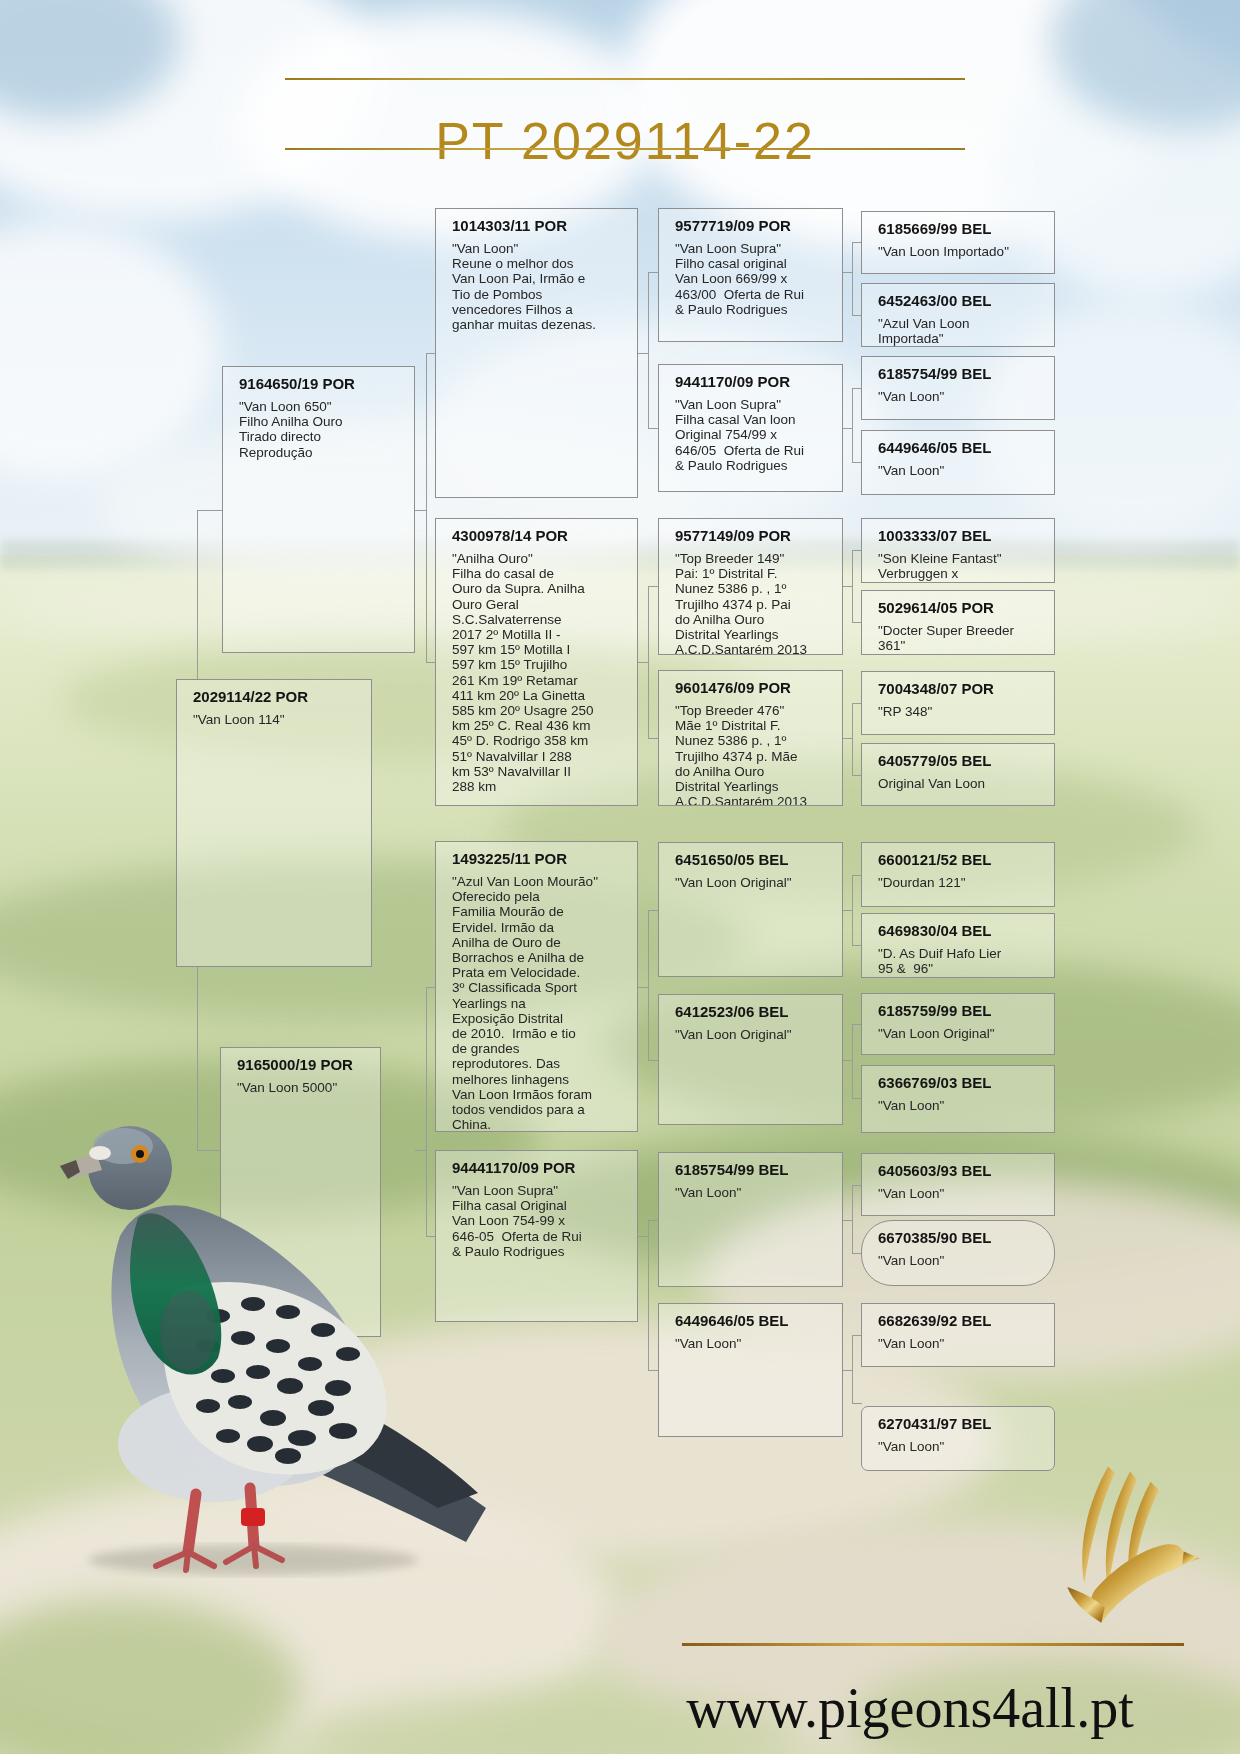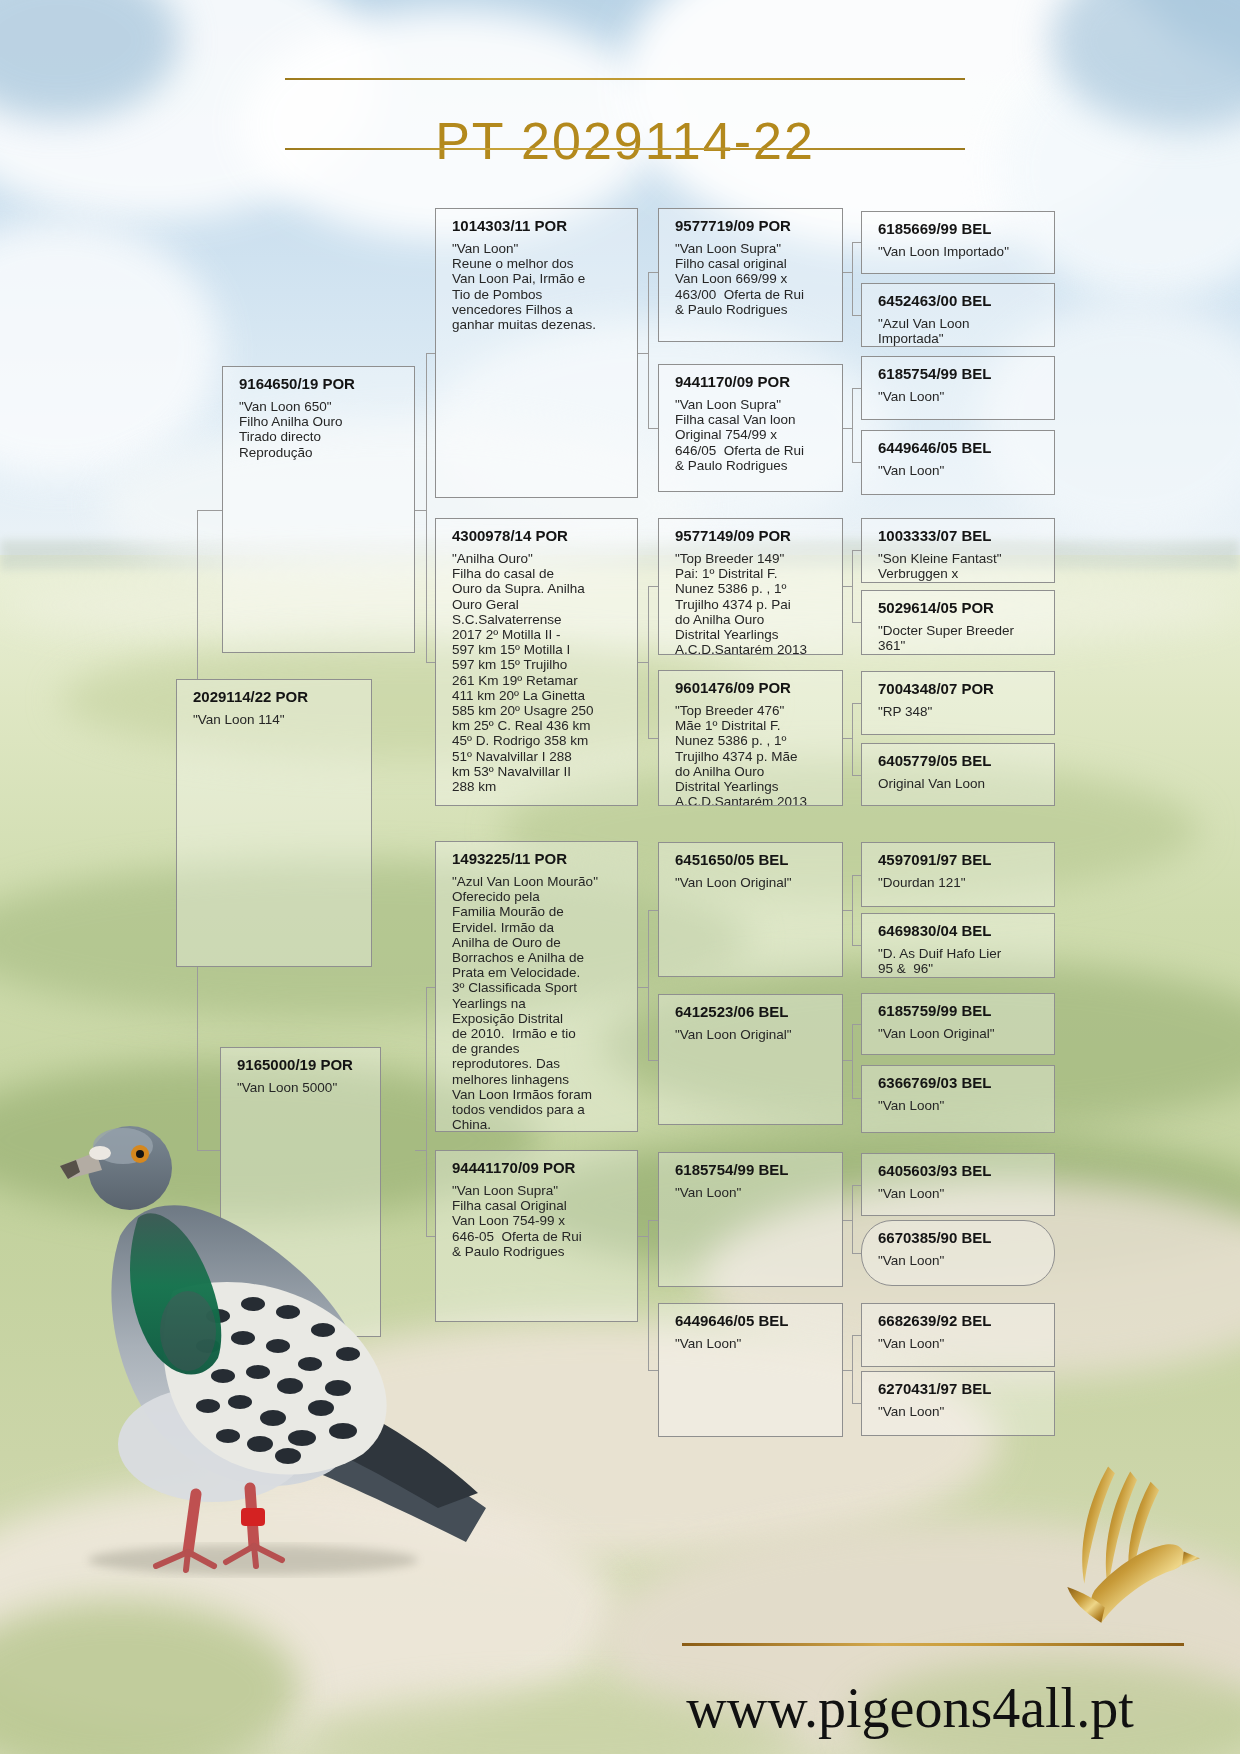--- a/index.html
+++ b/index.html
@@ -295,21 +295,21 @@
       </div>
       <div class="pbox" style="left: 861px; top: 671px; width: 194px; height: 64px;">
         <div class="ring">7004348/07 POR</div>
         <div class="line">"RP 348"</div>
       </div>
       <div class="pbox" style="left: 861px; top: 743px; width: 194px; height: 63px;">
         <div class="ring">6405779/05 BEL</div>
         <div class="line">Original Van Loon</div>
       </div>
       <div class="pbox" style="left: 861px; top: 842px; width: 194px; height: 65px;">
-        <div class="ring">4597091/97 BEL</div>
+        <div class="ring">6600121/52 BEL</div>
         <div class="line">"Dourdan 121"</div>
       </div>
       <div class="pbox" style="left: 861px; top: 913px; width: 194px; height: 65px;">
         <div class="ring">6469830/04 BEL</div>
         <div class="line">"D. As Duif Hafo Lier</div>
         <div class="line">95 &amp;  96"</div>
       </div>
       <div class="pbox" style="left: 861px; top: 993px; width: 194px; height: 62px;">
         <div class="ring">6185759/99 BEL</div>
         <div class="line">"Van Loon Original"</div>
@@ -323,21 +323,21 @@
         <div class="line">"Van Loon"</div>
       </div>
       <div class="pbox" style="left: 861px; top: 1220px; width: 194px; height: 66px; border-radius: 31px;">
         <div class="ring">6670385/90 BEL</div>
         <div class="line">"Van Loon"</div>
       </div>
       <div class="pbox" style="left: 861px; top: 1303px; width: 194px; height: 64px;">
         <div class="ring">6682639/92 BEL</div>
         <div class="line">"Van Loon"</div>
       </div>
-      <div class="pbox" style="left: 861px; top: 1371px; width: 194px; height: 65px;">
+      <div class="pbox" style="left: 861px; top: 1406px; width: 194px; height: 65px; border-radius: 7px;">
         <div class="ring">6270431/97 BEL</div>
         <div class="line">"Van Loon"</div>
       </div>
     </div>
 
   <svg class="pigeon" width="460" height="540" viewBox="0 0 460 540">
     <defs>
       <linearGradient id="bodyGrad" x1="0" y1="0" x2="0" y2="1">
         <stop offset="0" stop-color="#6e7984"></stop>
           <stop offset="0.5" stop-color="#a8b0b8"></stop>

